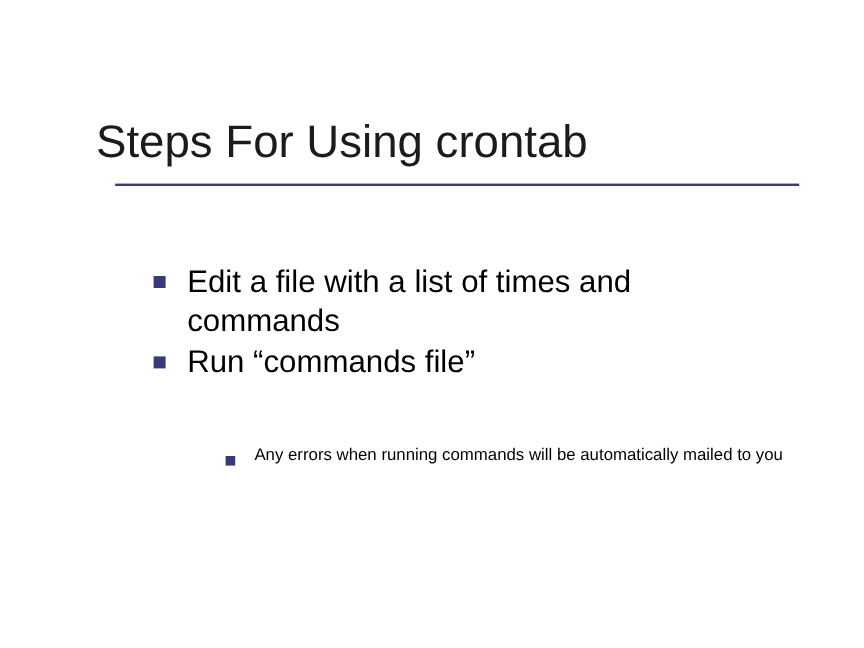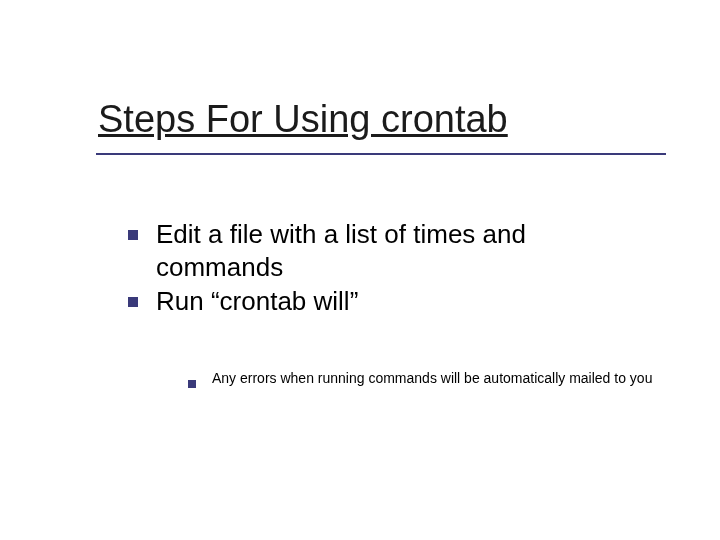--- a/index.html
+++ b/index.html
@@ -13,27 +13,26 @@
     overflow: hidden;
   }
   .slide {
     position: relative;
     width: 720px;
     height: 540px;
     box-sizing: border-box;
   }
   .title {
     position: absolute;
-    left: 98px;
+    left: 80px;
     top: 98px;
     font-size: 38px;
     font-family: Verdana, Tahoma, Arial, sans-serif;
     letter-spacing: 0px;
     color: #1b1b1b;
-    text-decoration: underline;
   }
   .underline {
     position: absolute;
     left: 96px;
     top: 153px;
     width: 570px;
     height: 2px;
     background: #3a3a7a;
   }
   .body {
@@ -85,21 +84,21 @@
   <div class="title">Steps For Using crontab</div>
   <div class="underline"></div>
 
   <div class="body">
     <div class="item">
       <div class="bullet-sq"></div>
       <div class="item-text">Edit a file with a list of times and commands</div>
     </div>
     <div class="item">
       <div class="bullet-sq"></div>
-      <div class="item-text">Run “crontab will”</div>
+      <div class="item-text">Run “commands file”</div>
     </div>
   </div>
 
   <div class="sub-body">
     <div class="item">
       <div class="sub-bullet-sq"></div>
       <div class="item-text">Any errors when running commands will be automatically mailed to you</div>
     </div>
   </div>
 

